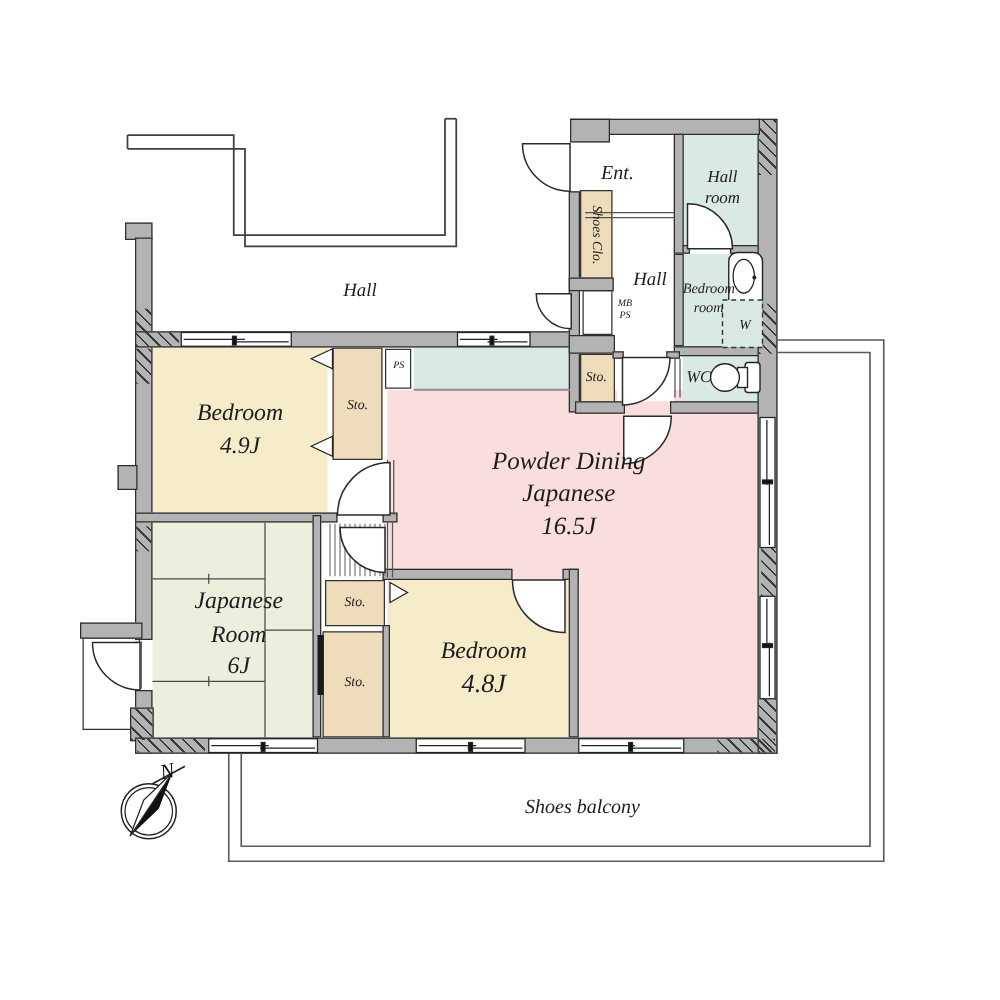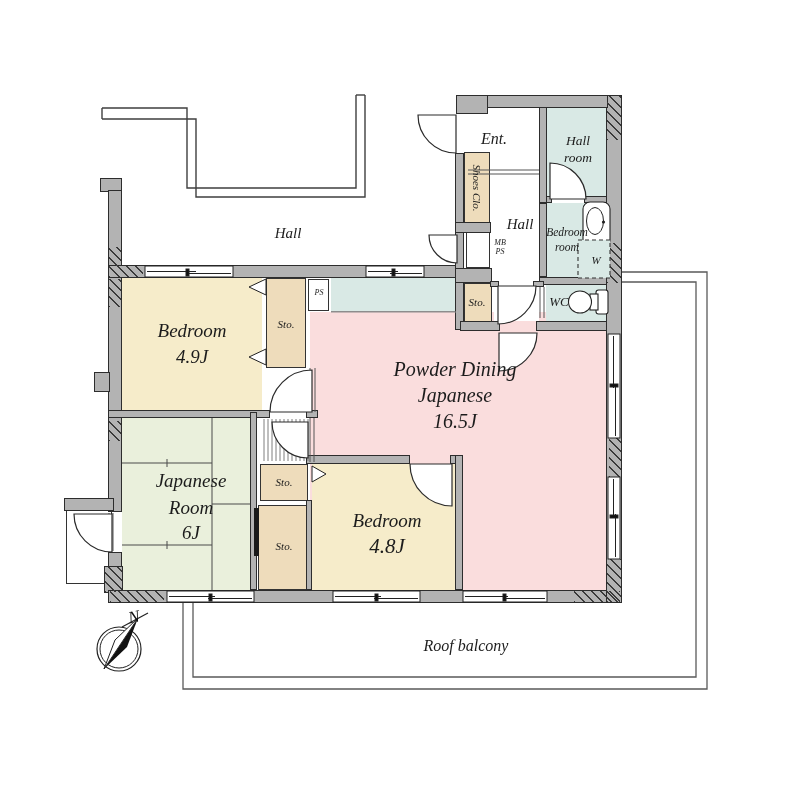--- a/index.html
+++ b/index.html
@@ -199,15 +199,15 @@
   <div class="lbl" style="left:477px;top:302px;font-size:11px;">Sto.</div>
   <div class="lbl" style="left:286px;top:324px;font-size:11px;">Sto.</div>
   <div class="lbl" style="left:284px;top:482px;font-size:11px;">Sto.</div>
   <div class="lbl" style="left:284px;top:546px;font-size:11px;">Sto.</div>
   <div class="lbl" style="left:319px;top:293px;font-size:8px;">PS</div>
   <div class="lbl" style="left:500px;top:248px;font-size:8px;">
     <span style="display:block;">MB</span>
     <span style="display:block;">PS</span>
   </div>
   <div class="lbl" style="left:596px;top:260px;font-size:11px;">W</div>
-  <div class="lbl" style="left:466px;top:646px;font-size:16px;">Roof balcony</div>
+  <div class="lbl" style="left:466px;top:646px;font-size:16px;">Shoes balcony</div>
 
 </div>
 
 </body></html>

